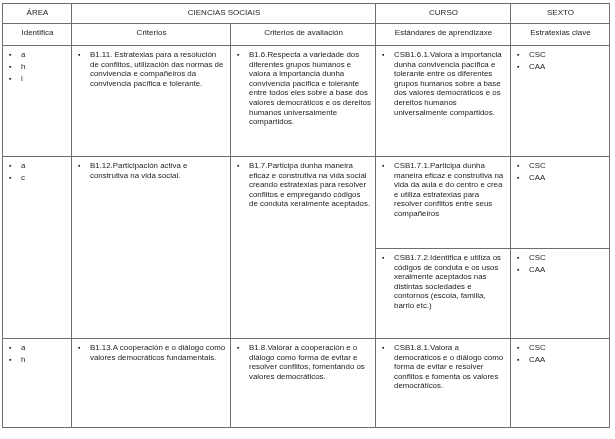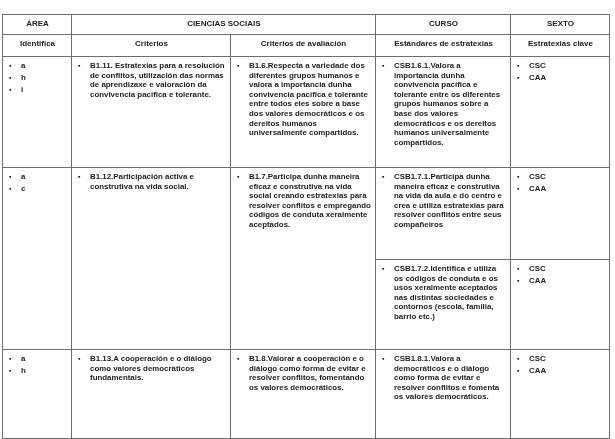--- a/index.html
+++ b/index.html
@@ -14,27 +14,26 @@
   }
   .page {
     position: relative;
     width: 615px;
     height: 439px;
     background: #ffffff;
   }
   table.curr {
     position: absolute;
     left: 2px;
-    top: 14px;
+    top: 3px;
     width: 607px;
     border-collapse: collapse;
     table-layout: fixed;
     font-size: 7.9px;
     line-height: 9.6px;
-    font-weight: bold;
   }
   table.curr td {
     border: 1px solid #6e6e6e;
     vertical-align: top;
     padding: 4px 4px 3px 5px;
     overflow: hidden;
   }
   td.hdr {
     text-align: center;
     vertical-align: middle;
@@ -83,35 +82,35 @@
       <td class="hdr">ÁREA</td>
       <td class="hdr" colspan="2">CIENCIAS SOCIAIS</td>
       <td class="hdr">CURSO</td>
       <td class="hdr">SEXTO</td>
     </tr>
 
     <tr class="hrow2">
       <td class="hdr">Identifica</td>
       <td class="hdr">Criterios</td>
       <td class="hdr">Criterios de avaliación</td>
-      <td class="hdr">Estándares de estratexias</td>
+      <td class="hdr">Estándares de aprendizaxe</td>
       <td class="hdr">Estratexias clave</td>
     </tr>
 
     <tr class="r1">
       <td>
         <ul class="blt">
           <li>a</li>
           <li>h</li>
           <li>i</li>
         </ul>
       </td>
       <td>
         <ul class="blt">
-          <li>B1.11. Estratexias para a resolución de conflitos, utilización das normas de aprendizaxe e valoración da convivencia pacífica e tolerante.</li>
+          <li>B1.11. Estratexias para a resolución de conflitos, utilización das normas de convivencia e compañeiros da convivencia pacífica e tolerante.</li>
         </ul>
       </td>
       <td>
         <ul class="blt">
           <li>B1.6.Respecta a variedade dos diferentes grupos humanos e valora a importancia dunha convivencia pacífica e tolerante entre todos eles sobre a base dos valores democráticos e os dereitos humanos universalmente compartidos.</li>
         </ul>
       </td>
       <td>
         <ul class="blt">
           <li>CSB1.6.1.Valora a importancia dunha convivencia pacífica e tolerante entre os diferentes grupos humanos sobre a base dos valores democráticos e os dereitos humanos universalmente compartidos.</li>

